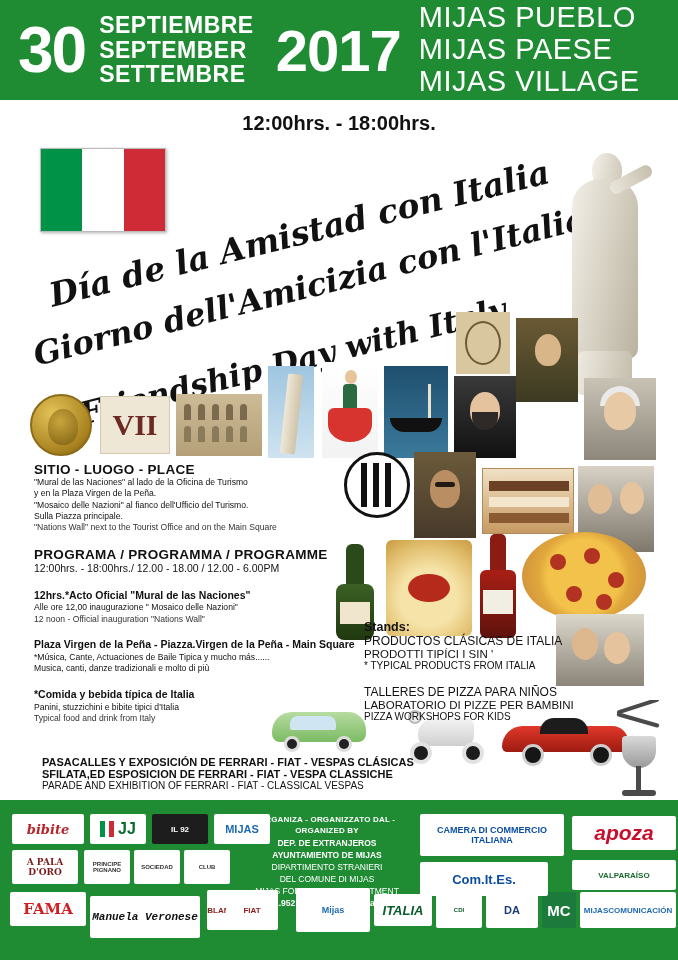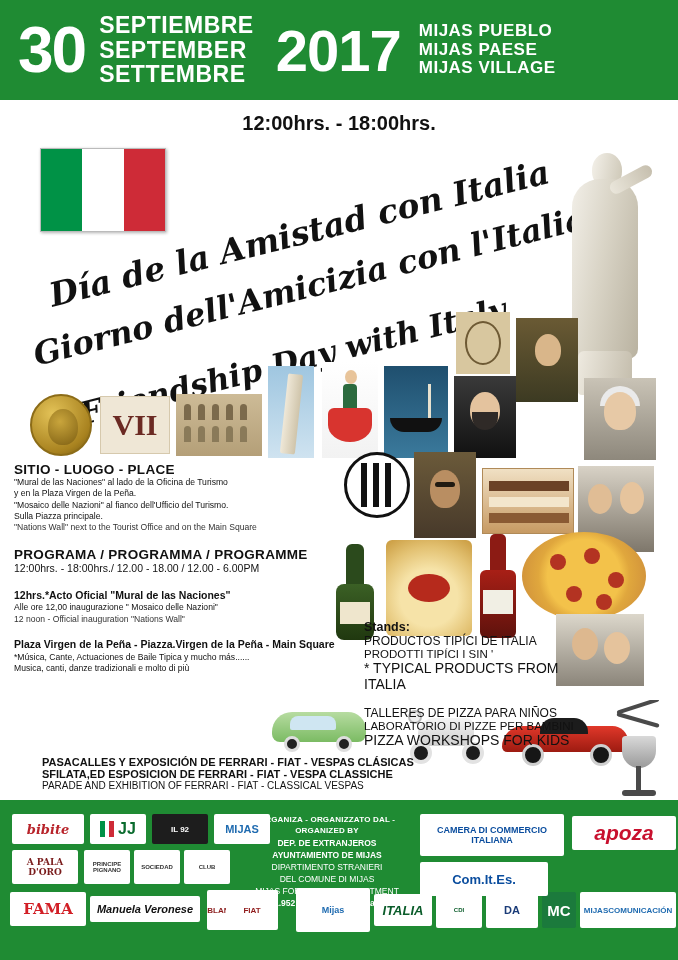--- a/index.html
+++ b/index.html
@@ -25,21 +25,21 @@
     padding-left:18px; letter-spacing:-2px;
   }
   .banner .months {
     margin-left:14px; line-height:1.08; font-size:23px; font-weight:bold;
     letter-spacing:0.5px;
   }
   .banner .year {
     font-size:58px; font-weight:bold; margin-left:22px; letter-spacing:-1px;
   }
   .banner .place {
-    margin-left:18px; line-height:1.1; font-size:17px; font-weight:bold;
+    margin-left:18px; line-height:1.1; font-size:29px; font-weight:normal;
     letter-spacing:0.5px;
   }
 
   
   .time {
     position:absolute; left:0; top:112px; width:678px; text-align:center;
     font-size:20px; font-weight:bold; color:#111;
   }
 
   
@@ -244,33 +244,33 @@
     background:#4a4a4a; border-radius:2px; transform:rotate(-18deg); }
   .lamp .arm3 { position:absolute; left:6px; top:18px; width:44px; height:4px;
     background:#4a4a4a; border-radius:2px; transform:rotate(16deg); }
   .lamp .shade { position:absolute; left:12px; top:36px; width:34px; height:32px;
     background:linear-gradient(#d9d9d9,#9a9a9a); border-radius:4px 4px 18px 18px; }
   .lamp .stand { position:absolute; left:26px; top:66px; width:5px; height:26px; background:#4a4a4a; }
   .lamp .base { position:absolute; left:12px; top:90px; width:34px; height:6px;
     background:#4a4a4a; border-radius:3px; }
 
   
-  .textcol { position:absolute; left:14px; top:462px; width:330px; color:#111; }
+  .textcol { position:absolute; left:34px; top:462px; width:330px; color:#111; }
   .blk { margin-bottom:13px; }
   .blk .h { font-size:13.5px; font-weight:bold; letter-spacing:.3px; }
   .blk .s1 { font-size:8.6px; line-height:1.32; }
   .blk .s2 { font-size:8.6px; line-height:1.32; }
   .blk .s3 { font-size:8.6px; line-height:1.32; color:#333; }
   .blk .big { font-size:10.5px; }
 
   .stands { position:absolute; left:364px; top:620px; width:230px; }
   .stands .sh { font-size:12.5px; font-weight:bold; }
   .stands .l1 { font-size:12px; }
   .stands .l2 { font-size:11.5px; }
-  .stands .l3 { font-size:14px; }
+  .stands .l3 { font-size:10px; }
   .stands .gap { height:14px; }
 
   .parade { position:absolute; left:42px; top:756px; width:400px; }
   .parade .p1 { font-size:11px; font-weight:bold; }
   .parade .p2 { font-size:11px; font-weight:bold; }
   .parade .p3 { font-size:10px; }
 
   
   .sponsors {
     position:absolute; left:0; top:800px; width:678px; height:160px;
@@ -298,22 +298,22 @@
   .lg-mijas { left:208px; top:10px; width:56px; height:30px; color:#1f6bb0; font-size:11px; }
 
   .lg-apala { left:6px; top:46px; width:66px; height:34px; color:#7a1c1c; font-size:9px;
     font-family:"DejaVu Serif", serif; }
   .lg-round1 { left:78px; top:46px; width:46px; height:34px; font-size:6px; color:#333; }
   .lg-round2 { left:128px; top:46px; width:46px; height:34px; font-size:6px; color:#333; }
   .lg-round3 { left:178px; top:46px; width:46px; height:34px; font-size:6px; color:#333; }
 
   .lg-fama { left:4px; top:88px; width:76px; height:34px; color:#d21f26; font-size:15px;
     font-family:"DejaVu Serif", serif; }
-  .lg-manuela { left:84px; top:92px; width:110px; height:26px; color:#111; font-size:11px;
-    font-family:Liberation Sans, sans-serif; font-style:italic;text-align:right; }
+  .lg-manuela { left:84px; top:92px; width:110px; height:42px; color:#111; font-size:11px;
+    font-family:Liberation Mono, monospace; font-style:italic;text-align:right; }
   .lg-blanca { left:172px; top:86px; width:58px; height:40px; color:#8b1d1d; font-size:8px;margin-left:29px; }
   .lg-fiat { left:220px; top:86px; width:52px; height:40px; color:#8f1a1a; font-size:8px; }
   .lg-mijas2 { left:290px; top:84px; width:74px; height:44px; color:#1f6bb0; font-size:9px; }
   .lg-italia { left:368px; top:90px; width:58px; height:32px; color:#0a5c2a; font-size:13px;
     font-style:italic; }
   .lg-cdi { left:430px; top:88px; width:46px; height:36px; color:#0a5c2a; font-size:6px; }
   .lg-da { left:480px; top:88px; width:52px; height:36px; color:#1b3c78; font-size:11px; }
   .lg-mc { left:536px; top:88px; width:34px; height:36px; background:#1b7a3c; color:#fff; font-size:15px; }
   .lg-mcom { left:574px; top:88px; width:96px; height:36px; color:#1f6bb0; font-size:8px; }
 
@@ -495,26 +495,31 @@
       <div class="s2">Alle ore 12,00 inaugurazione " Mosaico delle Nazioni"</div>
       <div class="s3">12 noon - Official inauguration "Nations Wall"</div>
     </div>
 
     <div class="blk">
       <div class="s1 big" style="font-weight:bold">Plaza Virgen de la Peña - Piazza.Virgen de la Peña - Main Square</div>
       <div class="s1">*Música, Cante, Actuaciones de Baile Tipica y mucho más......</div>
       <div class="s2">Musica, canti, danze tradizionali e molto di più</div>
     </div>
 
+    <div class="blk">
+      <div class="s1 big" style="font-weight:bold">*Comida y bebida típica de Italia</div>
+      <div class="s2">Panini, stuzzichini e bibite tipici d'Italia</div>
+      <div class="s3">Typical food and drink from Italy</div>
+    </div>
 
   </div>
 
   <div class="stands">
     <div class="sh">Stands:</div>
-    <div class="l1">PRODUCTOS TIPÍCI DE ITALIA</div>
+    <div class="l1">PRODUCTOS CLÁSICAS DE ITALIA</div>
     <div class="l2">PRODOTTI TIPÍCI I SIN '</div>
     <div class="l3">* TYPICAL PRODUCTS FROM ITALIA</div>
     <div class="gap"></div>
     <div class="l1">TALLERES DE PIZZA PARA NIÑOS</div>
     <div class="l2">LABORATORIO DI PIZZE PER BAMBINI</div>
     <div class="l3">PIZZA WORKSHOPS FOR KIDS</div>
   </div>
 
   <div class="parade">
     <div class="p1">PASACALLES Y EXPOSICIÓN DE FERRARI - FIAT - VESPAS CLÁSICAS</div>
@@ -599,17 +604,20 @@
 
     <div class="logo lg-camera">
       <span>CAMERA DI COMMERCIO ITALIANA</span>
     </div>
     <div class="logo lg-apoza">
       <span>apoza</span>
     </div>
     <div class="logo lg-comit">
       <span>Com.It.Es.</span>
     </div>
+    <div class="logo lg-valpa">
+      <span>VALPARAÍSO</span>
+    </div>
 
    </div>
   </div>
 
 </div>
 
 </body></html>

